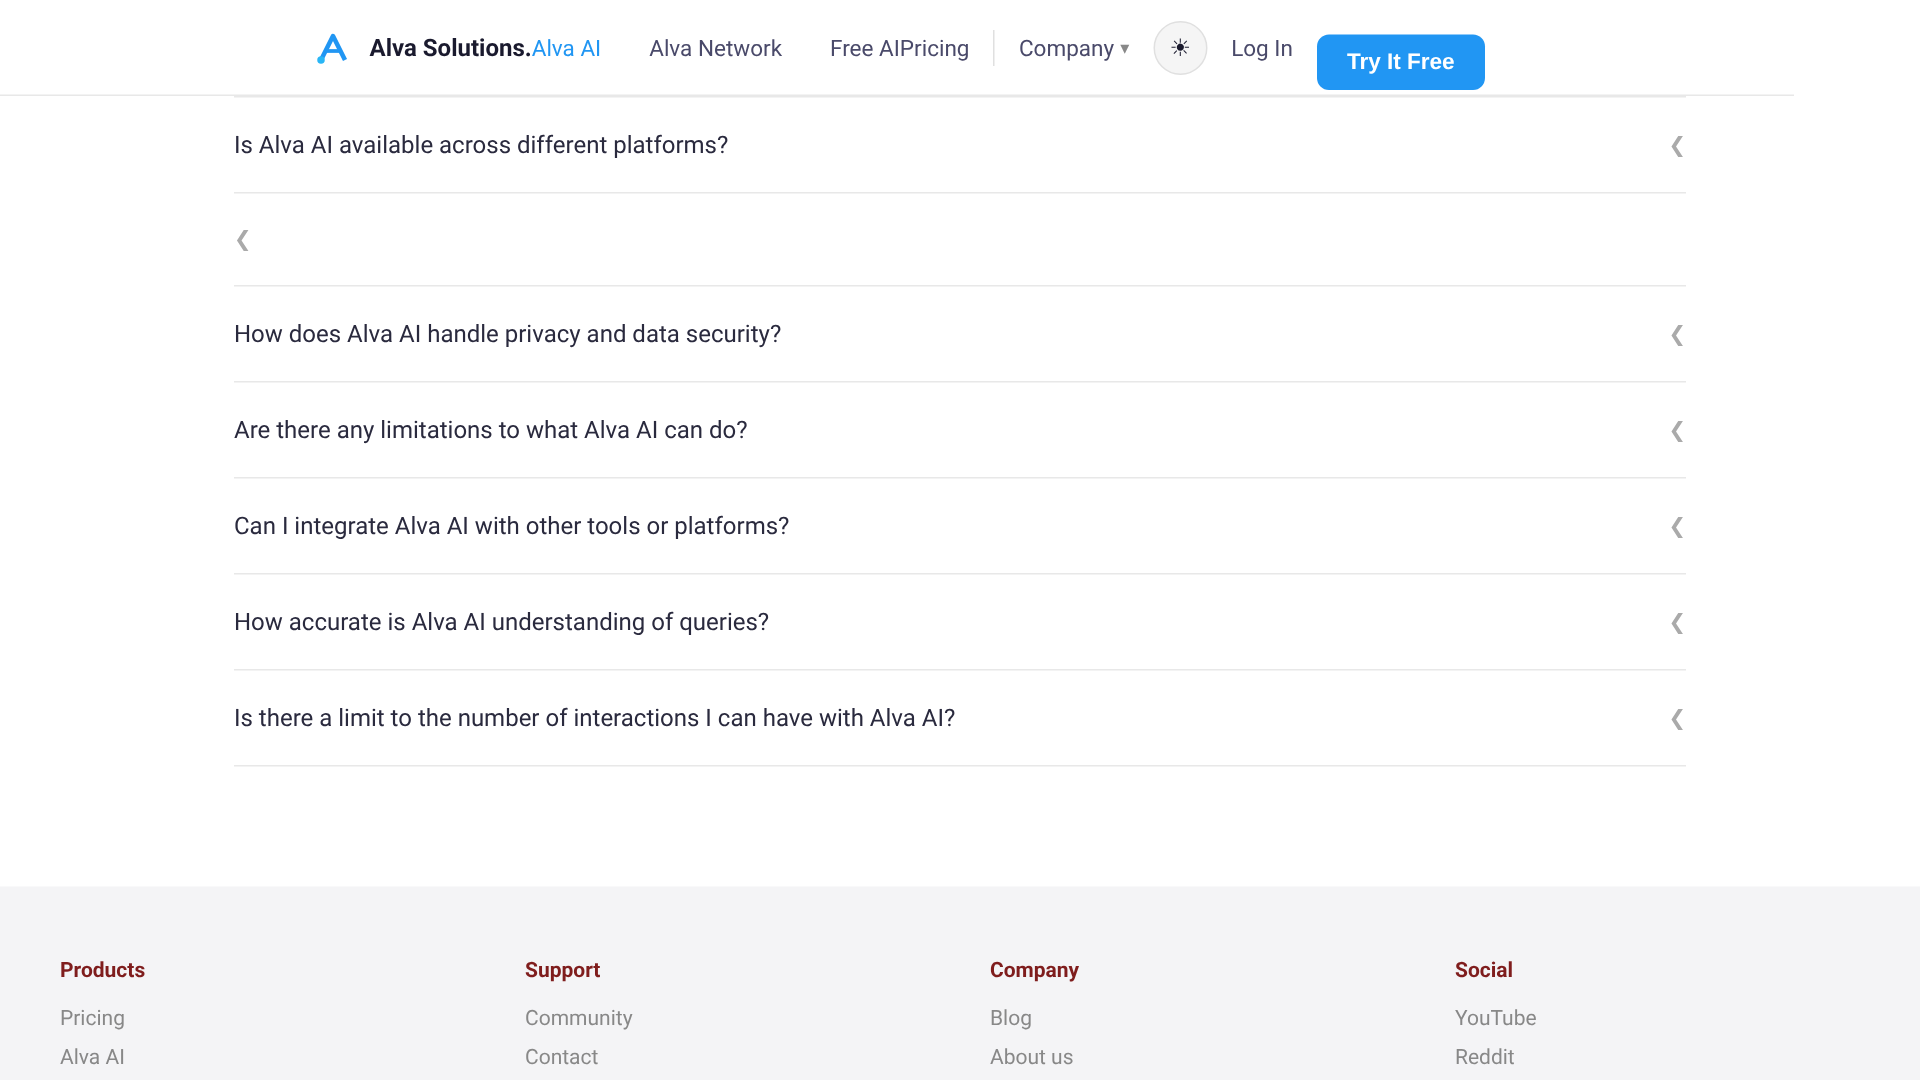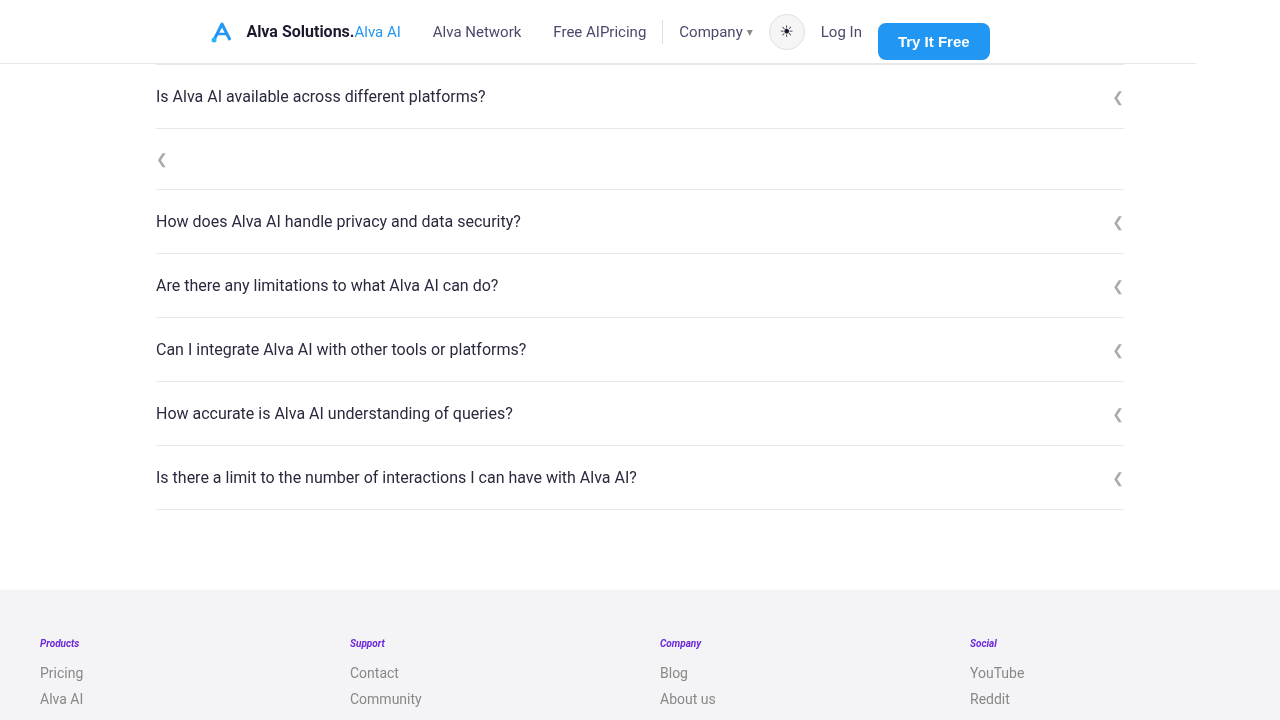--- a/index.html
+++ b/index.html
@@ -181,25 +181,24 @@
     }
 
     .footer-grid {
       display: grid;
       grid-template-columns: 1fr 1fr 1fr 1fr;
       gap: 40px;
       max-width: 1200px;
     }
 
     .footer-section-title {
-      font-size: 10px;
+      font-size: 14px;
       font-weight: 700;
-      color: #6d28d9;
+      color: #7f1d1d;
       margin-bottom: 16px;
-      font-style: italic;
     }
 
     .footer-link {
       display: block;
       font-size: 14px;
       color: #888;
       text-decoration: none;
       margin-bottom: 10px;
       cursor: pointer;
     }
@@ -278,22 +277,22 @@
       <div class="footer-section-title">Products</div>
       <div>
         <a class="footer-link">Pricing</a>
         <a class="footer-link">Alva AI</a>
       </div>
     </div>
 
     <div class="footer-section">
       <div class="footer-section-title">Support</div>
       <div>
+        <a class="footer-link">Community</a>
         <a class="footer-link">Contact</a>
-        <a class="footer-link">Community</a>
       </div>
     </div>
 
     <div class="footer-section">
       <div class="footer-section-title">Company</div>
       <div>
         <a class="footer-link">Blog</a>
         <a class="footer-link">About us</a>
       </div>
     </div>

